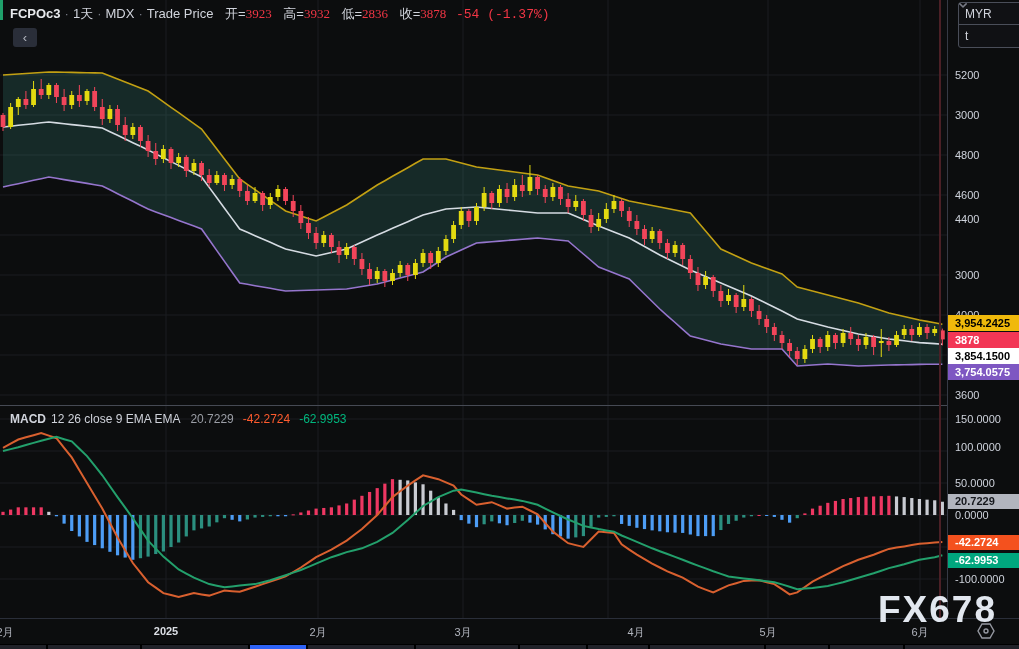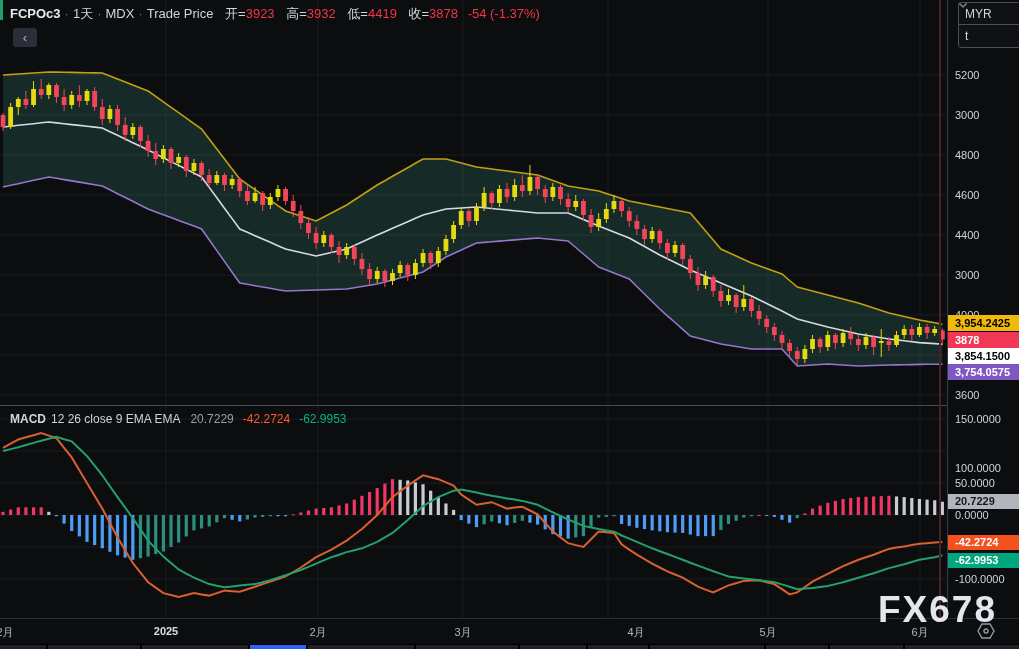--- a/index.html
+++ b/index.html
@@ -3,22 +3,22 @@
 <meta charset="utf-8">
 <style>
   html,body{margin:0;padding:0;background:#000;}
   .stage{position:relative;width:1019px;height:649px;background:#0c0d0e;overflow:hidden;
          font-family:"Liberation Sans","DejaVu Sans",sans-serif;color:#d1d4dc;}
   svg{position:absolute;left:0;top:0;display:block;}
   .hdr{position:absolute;left:10px;top:5px;font-size:13px;white-space:nowrap;z-index:30;pointer-events:none;}
   .hdr .sym{font-weight:bold;color:#e8eaed;}
   .hdr .sep{color:#787b86;margin:0 4px;}
   .hdr .lab{color:#d1d4dc;margin-left:8px;}
-  .hdr .red{color:#f23645;}
-  .hdr .chg{color:#f23645;margin-left:6px;}
+  .hdr .red{color:#f23645;font-family:Liberation Serif, serif;}
+  .hdr .chg{color:#f23645;margin-left:6px;font-family:Liberation Mono, monospace;}
   .backbtn{position:absolute;left:13px;top:28px;width:24px;height:19px;background:#2a2e39;border:none;
            border-radius:3px;color:#b2b5be;font-size:13px;line-height:17px;text-align:center;z-index:30;cursor:pointer;padding:0;}
   .bbrow{position:absolute;left:10px;top:51px;font-size:12px;white-space:nowrap;z-index:30;pointer-events:none;}
   .bbrow .name{color:#d1d4dc;font-weight:bold;}
   .bbrow .prm{color:#b2b5be;margin-left:5px;}
   .bbrow .v1{color:#f5f6f9;font-weight:bold;margin-left:9px;}
   .bbrow .v2{color:#e3b00e;font-weight:bold;margin-left:7px;}
   .bbrow .v3{color:#8d6fd6;margin-left:7px;}
   .macdrow{position:absolute;left:10px;top:412px;font-size:12px;white-space:nowrap;z-index:30;pointer-events:none;}
   .macdrow .name{color:#d1d4dc;font-weight:bold;}
@@ -459,21 +459,21 @@
         <line x1="940" y1="0" x2="940" y2="618" stroke="#4b2026" stroke-width="2"></line>
       </g>
     </svg>
 
   <div class="gsliver"></div>
 
   <div class="hdr">
     <span class="sym">FCPOc3</span><span class="sep">·</span><span>1天</span><span class="sep">·</span><span>MDX</span><span class="sep">·</span><span>Trade Price</span>
     <span class="lab">开=</span><span class="red">3923</span>
     <span class="lab">高=</span><span class="red">3932</span>
-    <span class="lab">低=</span><span class="red">4419</span>
+    <span class="lab">低=</span><span class="red">2836</span>
     <span class="lab">收=</span><span class="red">3878</span>
     <span class="chg">-54 (-1.37%)</span>
   </div>
 
   <button class="backbtn">‹</button>
 
 
   <div class="macdrow">
     <span class="name">MACD</span><span class="prm">12 26 close 9 EMA EMA</span><span class="vg">20.7229</span><span class="vo">-42.2724</span><span class="vgr">-62.9953</span>
   </div>
@@ -490,26 +490,26 @@
         <span>t</span>
         <svg width="8" height="5">
             <polyline points="0.5,0.5 4,4 7.5,0.5" fill="none" stroke="#787b86" stroke-width="1.2"></polyline>
           </svg>
       </div>
     </div>
   <div class="ptick" style="top: 68px;">5200</div>
       <div class="ptick" style="top: 108px;">3000</div>
       <div class="ptick" style="top: 148px;">4800</div>
       <div class="ptick" style="top: 188px;">4600</div>
-      <div class="ptick" style="top: 228px;">4400</div>
+      <div class="ptick" style="top: 212px;">4400</div>
       <div class="ptick" style="top: 268px;">3000</div>
       <div class="ptick" style="top: 308px;">4000</div>
       <div class="ptick" style="top: 388px;">3600</div>
       <div class="ptick" style="top: 412px;">150.0000</div>
-      <div class="ptick" style="top: 461px; text-align: center;">100.0000</div>
+      <div class="ptick" style="top: 440px; text-align: center;">100.0000</div>
       <div class="ptick" style="top: 476px;">50.0000</div>
       <div class="ptick" style="top: 508px;">0.0000</div>
       <div class="ptick" style="top: 572px;">-100.0000</div>
       <div class="chip" style="top: 315px; background: rgb(240, 185, 11); color: rgb(0, 0, 0);">3,954.2425</div>
       <div class="chip" style="top: 332px; background: rgb(242, 54, 85); color: rgb(255, 255, 255);">3878</div>
       <div class="chip" style="top: 348px; background: rgb(255, 255, 255); color: rgb(0, 0, 0);">3,854.1500</div>
       <div class="chip" style="top: 364px; background: rgb(126, 87, 194); color: rgb(255, 255, 255);">3,754.0575</div>
       <div class="chip" style="top: 494px; background: rgb(178, 181, 190); color: rgb(22, 24, 29); height: 15px; line-height: 15px;">20.7229</div>
       <div class="chip" style="top: 535px; background: rgb(244, 81, 30); color: rgb(255, 255, 255); height: 15px; line-height: 15px;">-42.2724</div>
       <div class="chip" style="top: 553px; background: rgb(0, 167, 126); color: rgb(255, 255, 255); height: 15px; line-height: 15px;">-62.9953</div>

